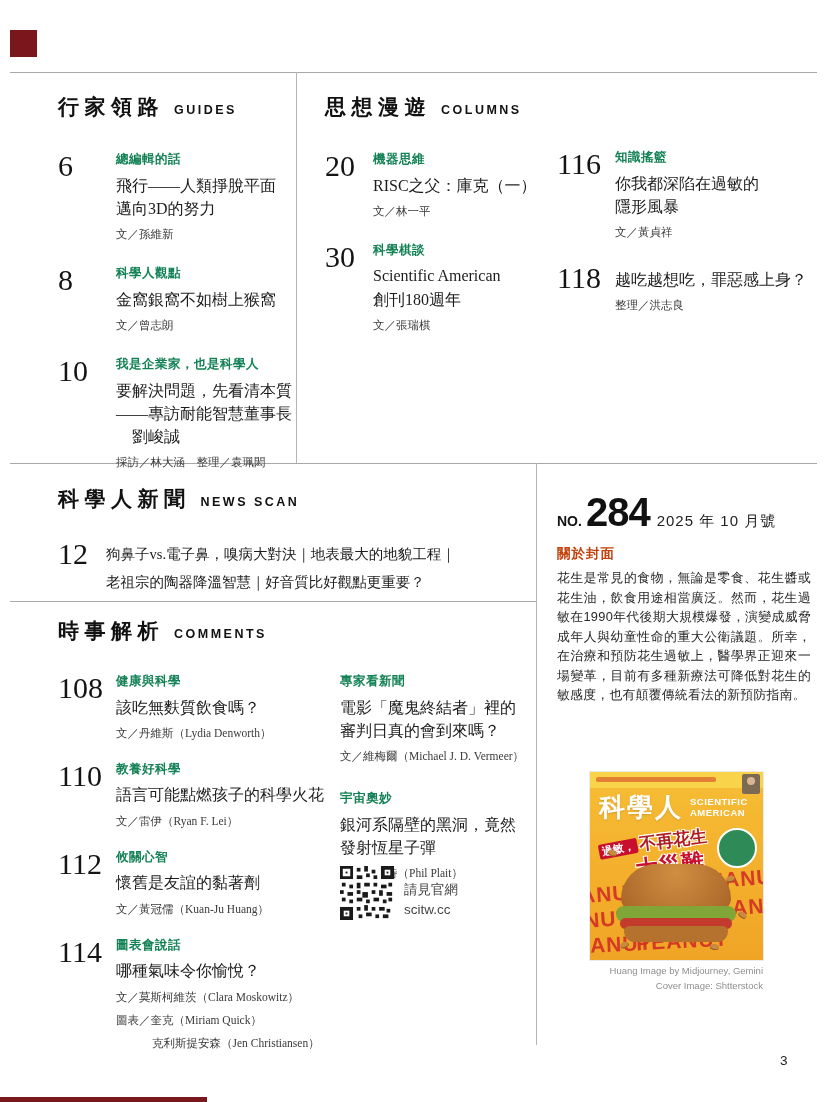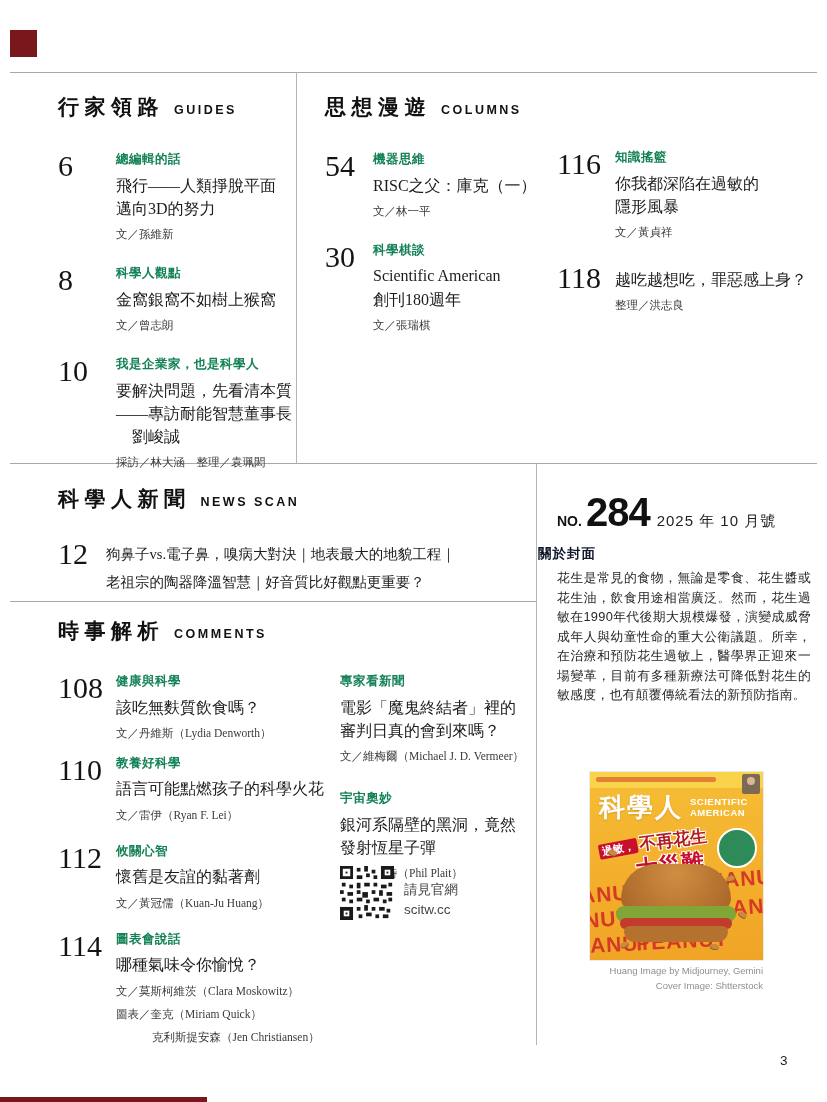--- a/index.html
+++ b/index.html
@@ -46,21 +46,21 @@
   .news-title .tl{display:block;white-space:nowrap;}
   
   .qr-block{position:absolute;left:340px;top:866px;display:flex;align-items:flex-end;}
   .qr-svg{width:54px;height:54px;flex:none;}
   .qr-text{margin-left:10px;font:400 13.5px/1.5 var(--sans);color:#454545;}
   
   .issue-line{position:absolute;left:557px;top:492px;display:flex;align-items:baseline;white-space:nowrap;}
   .issue-no{font:700 14px/1 var(--sans);color:#111;}
   .issue-num{font:700 40px/1 var(--sans);letter-spacing:-1px;color:#111;margin:0 7px 0 4px;}
   .issue-date{font:400 15px/1 var(--sans);color:#222;letter-spacing:1px;}
-  .about-title{position:absolute;left:538px;top:547px;font:700 13.5px/1 var(--sans);color:#0f172a;letter-spacing:1px;}
+  .about-title{position:absolute;left:557px;top:547px;font:700 13.5px/1 var(--sans);color:#c2410c;letter-spacing:1px;}
   .about-text{position:absolute;left:557px;top:568px;width:254px;
               font:400 12.8px/19.5px var(--sans);color:#262626;text-align:justify;letter-spacing:.3px;}
   .credits{position:absolute;left:520px;top:963px;width:243px;text-align:right;
            font:400 9.5px/1.6 var(--sans);color:#8f8f8f;}
   .pagenum{position:absolute;left:780px;top:1054px;font:400 13.5px/1 var(--sans);color:#222;}
   
   .cover{position:absolute;left:590px;top:772px;width:173px;height:188px;overflow:hidden;
          background:linear-gradient(180deg,#f6bd35 0%,#f3ae2b 60%,#f0a426 100%);box-shadow:0 0 0 1px rgba(0,0,0,.08);}
   .cover-banner{position:absolute;left:0;top:0;width:100%;height:16px;background:#f9d44a;}
   .cover-banner-text{position:absolute;left:6px;top:5px;width:120px;height:5px;background:#cf3a22;opacity:.55;border-radius:2px;}
@@ -137,21 +137,21 @@
         </div>
         <div class="by">採訪／林大涵　整理／袁珮閎</div>
       </div>
     </div>
   </section>
 
   <section class="col" style="left:325px;top:92px;width:212px">
     <h2 class="sec-h"><span class="sec-zh">思想漫遊</span><span class="sec-en">COLUMNS</span></h2>
 
     <div class="toc-item">
-      <div class="num w34">54</div>
+      <div class="num w34">20</div>
       <div class="body">
         <div class="cat">機器思維</div>
         <div class="title">
           <span class="tl">RISC之父：庫克（一）</span>
         </div>
         <div class="by">文／林一平</div>
       </div>
     </div>
 
     <div class="toc-item">
@@ -200,21 +200,21 @@
           <span class="tl">狗鼻子vs.電子鼻，嗅病大對決｜地表最大的地貌工程｜</span>
           <span class="tl">老祖宗的陶器降溫智慧｜好音質比好觀點更重要？</span>
         </div>
       </div>
     </div>
   </section>
 
   <section class="col" style="left:58px;top:616px;width:276px">
     <h2 class="sec-h" style="margin-bottom:28px"><span class="sec-zh">時事解析</span><span class="sec-en">COMMENTS</span></h2>
 
-    <div class="toc-item" style="margin-bottom:12px">
+    <div class="toc-item" style="margin-bottom:18px">
       <div class="num w44">108</div>
       <div class="body">
         <div class="cat">健康與科學</div>
         <div class="title">
             <span class="tl">該吃無麩質飲食嗎？</span>
           </div>
         <div class="by">文／丹維斯（Lydia Denworth）</div>
       </div>
     </div>
 

